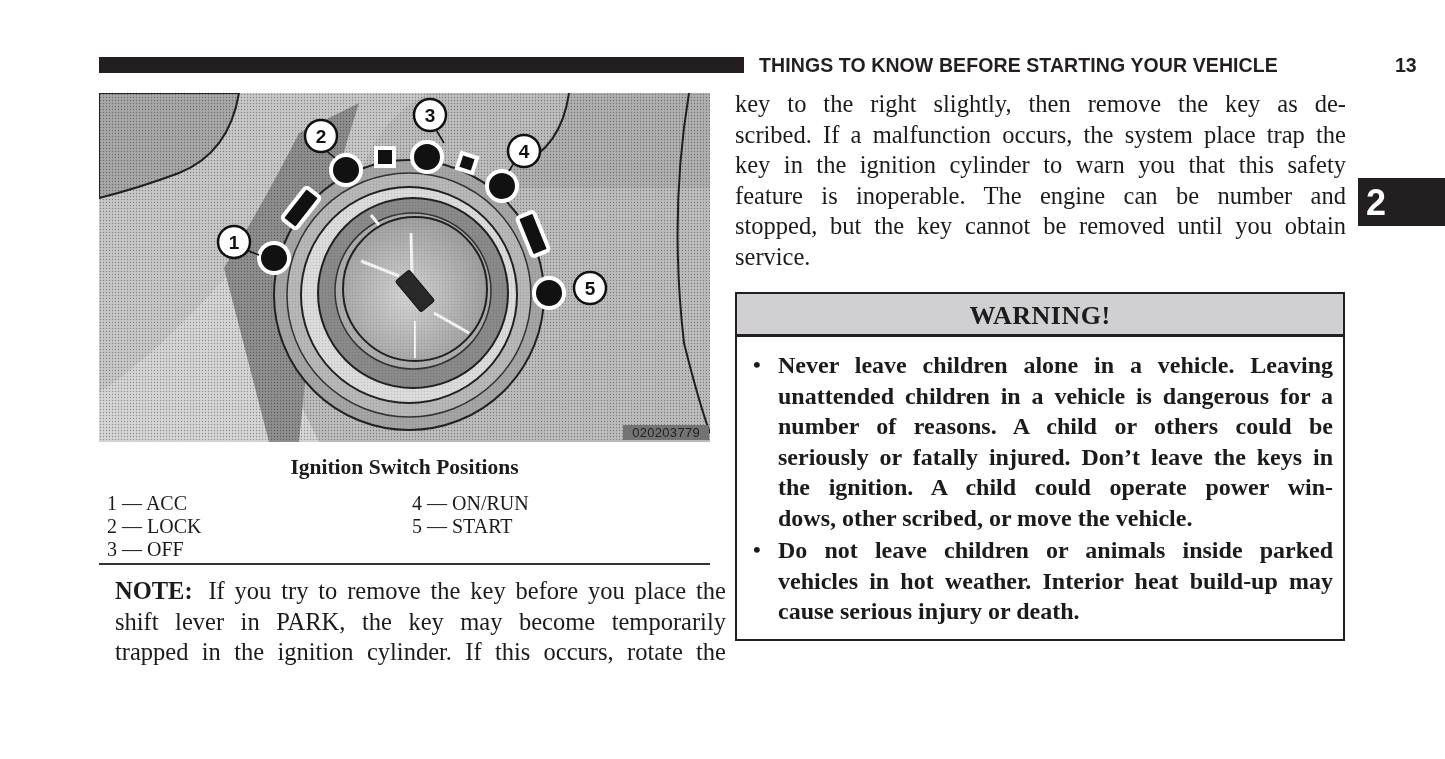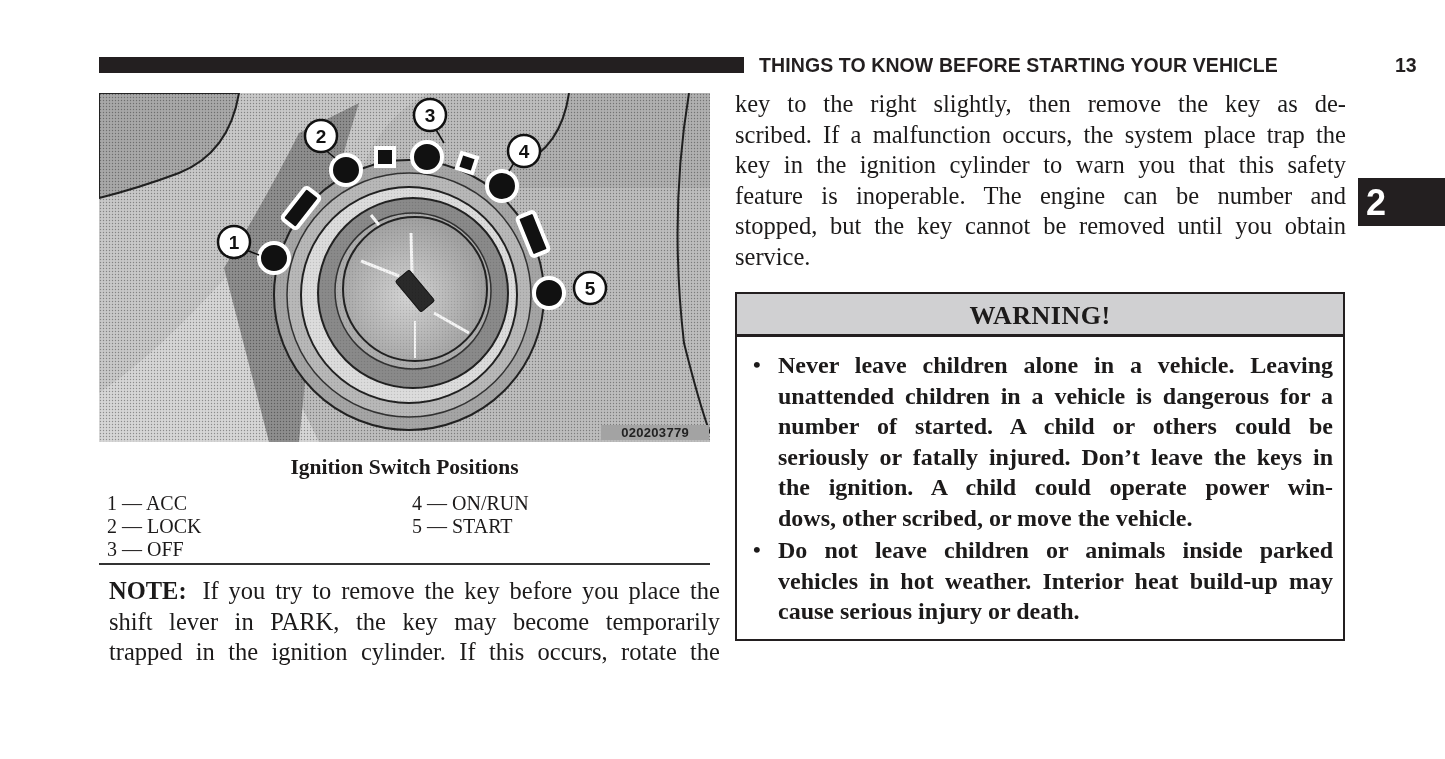--- a/index.html
+++ b/index.html
@@ -12,30 +12,30 @@
   .header-title { position: absolute; left: 759px; top: 54px; font-size: 19.5px; font-weight: bold; letter-spacing: 0.1px; white-space: nowrap; color: #231f20; }
   .header-page { position: absolute; left: 1395px; top: 54px; font-size: 19.5px; font-weight: bold; color: #231f20; }
 
   
   .chapter-tab { position: absolute; left: 1358px; top: 178px; width: 87px; height: 48px; background: #231f20; }
   .chapter-tab span { position: absolute; left: 8px; top: 4px; color: #fff; font-size: 36px; font-weight: bold; }
 
   
   .figure { position: absolute; left: 99px; top: 93px; width: 611px; height: 349px; overflow: hidden; background: #b9b9b9; }
   .figure svg { display: block; }
-  .fig-id { position: absolute; right: 1px; bottom: 2px; background: #a3a3a3; font-size: 13px; font-weight: bold; padding: 0 20px; color: #222; letter-spacing: 0.3px; }
+  .fig-id { position: absolute; right: 1px; bottom: 2px; background: #737373; font-size: 13px; font-weight: normal; padding: 0 9px; color: #222; letter-spacing: 0.3px; }
 
   .caption-title { position: absolute; left: 99px; width: 611px; top: 455px; text-align: center; font-size: 21.5px; font-weight: bold; }
   .legend { position: absolute; font-size: 20px; line-height: 23px; }
   .legend-col1 { left: 107px; top: 492px; }
   .legend-col2 { left: 412px; top: 492px; }
   .rule { position: absolute; left: 99px; top: 563px; width: 611px; height: 2px; background: #333; }
 
   .para { position: absolute; font-size: 24.5px; line-height: 30.5px; text-align: justify; }
-  .note { left: 109px; top: 576px; width: 611px; }
+  .note { left: 115px; top: 576px; width: 611px; }
   .note b { margin-right: 6px; }
   .right-para { left: 735px; top: 89px; width: 611px; }
   .line { display: block; text-align: justify; text-align-last: justify; white-space: nowrap; }
   .line.last { text-align-last: left; }
 
   
   .warning { position: absolute; left: 735px; top: 292px; width: 606px; height: 345px; border: 2px solid #231f20; }
   .warning-head { height: 40px; background: #d0d0d2; border-bottom: 3px solid #231f20; text-align: center; font-size: 26px; font-weight: bold; line-height: 44px; letter-spacing: 0.5px; }
   .warning-list { position: absolute; left: 0; top: 56px; width: 606px; }
   .w-item { position: relative; padding-left: 41px; padding-right: 10px; font-size: 24px; font-weight: bold; line-height: 30.5px; margin-bottom: 2px; }
@@ -154,21 +154,21 @@
   <span class="line last">service.</span>
 </div>
 
 <div class="warning serif">
   <div class="warning-head">WARNING!</div>
   <div class="warning-list">
     <div class="w-item">
       <span class="w-bullet">•</span>
       <span class="line">Never leave children alone in a vehicle. Leaving</span>
       <span class="line">unattended children in a vehicle is dangerous for a</span>
-      <span class="line">number of started. A child or others could be</span>
+      <span class="line">number of reasons. A child or others could be</span>
       <span class="line">seriously or fatally injured. Don’t leave the keys in</span>
       <span class="line">the ignition. A child could operate power win-</span>
       <span class="line last">dows, other scribed, or move the vehicle.</span>
     </div>
     <div class="w-item">
       <span class="w-bullet">•</span>
       <span class="line">Do not leave children or animals inside parked</span>
       <span class="line">vehicles in hot weather. Interior heat build-up may</span>
       <span class="line last">cause serious injury or death.</span>
     </div>

